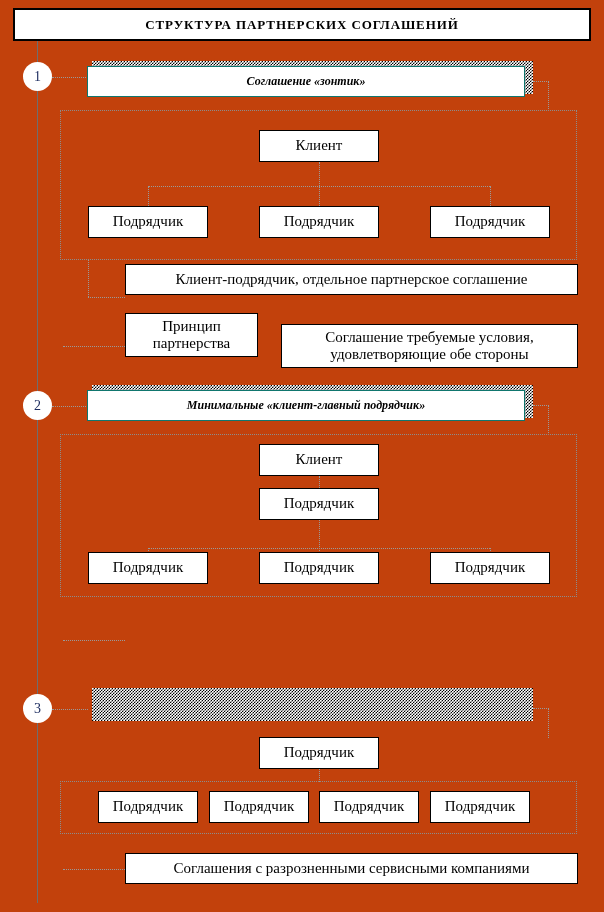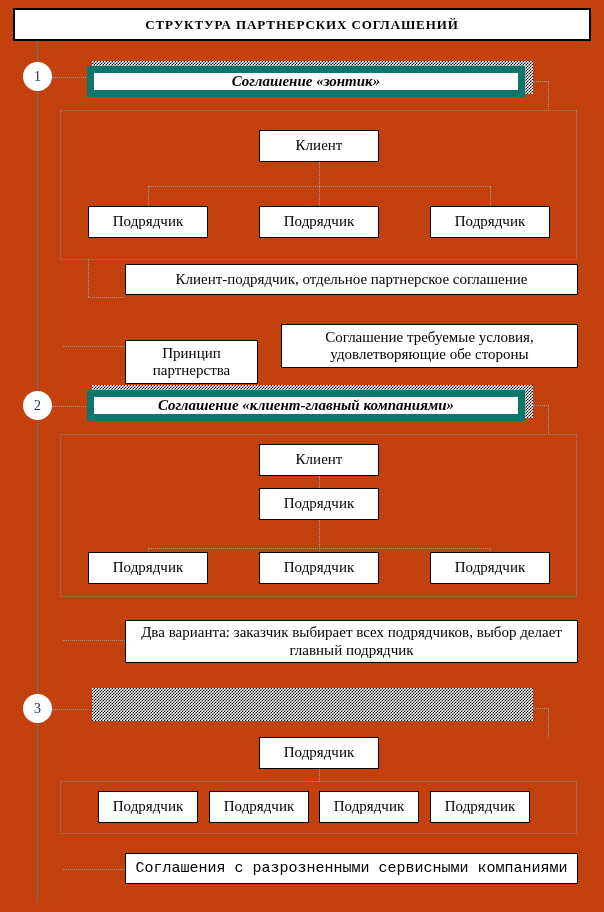--- a/index.html
+++ b/index.html
@@ -31,23 +31,23 @@
   
   .banner-shadow{
     background-color:#ffffff;
     background-image:
       linear-gradient(45deg,#000 25%,transparent 25%,transparent 75%,#000 75%),
       linear-gradient(45deg,#000 25%,transparent 25%,transparent 75%,#000 75%);
     background-size:3px 3px;
     background-position:0 0,1.5px 1.5px;
   }
   .banner{
-    background:#fff;border:7px solid #0f766e;
+    background:#fff;border:1px solid #0f766e;
     display:flex;align-items:center;justify-content:center;
-    font-style:italic;font-weight:bold;font-size:15px;
+    font-style:italic;font-weight:bold;font-size:12px;
   }
 
   
   .group{border:1px dotted #8c8c8c;}
 
   
   .dot-h{border-top:1px dotted #9a9a9a;height:0;}
   .dot-v{border-left:1px dotted #9a9a9a;width:0;}
 
   
@@ -93,64 +93,63 @@
   <div class="abs box" style="left:259px;top:206px;width:120px;height:32px;">Подрядчик</div>
   <div class="abs box" style="left:430px;top:206px;width:120px;height:32px;">Подрядчик</div>
 
   <div class="abs dot-v" style="left:88px;top:260px;height:37px;"></div>
   <div class="abs dot-h" style="left:88px;top:297px;width:37px;"></div>
 
   <div class="abs box pad" style="left:125px;top:264px;width:453px;height:31px;">Клиент-подрядчик, отдельное партнерское соглашение</div>
 
   <div class="abs dot-h" style="left:63px;top:346px;width:62px;"></div>
 
-  <div class="abs box pad" style="left:125px;top:340px;width:133px;height:44px;">Принцип партнерства</div>
+  <div class="abs box pad" style="left:125px;top:313px;width:133px;height:44px;">Принцип партнерства</div>
   <div class="abs box pad" style="left:281px;top:324px;width:297px;height:44px;">Соглашение требуемые условия, удовлетворяющие обе стороны</div>
 
   <div class="abs num" style="left:23px;top:391px;">2</div>
   <div class="abs dot-h" style="left:52px;top:406px;width:36px;"></div>
 
   <div class="abs banner-shadow" style="left:92px;top:385px;width:441px;height:33px;"></div>
-  <div class="abs banner" style="left:87px;top:390px;width:438px;height:31px;">Соглашение «клиент-главный компаниями»</div>
+  <div class="abs banner" style="left:87px;top:390px;width:438px;height:31px;">Минимальные «клиент-главный подрядчик»</div>
 
   <div class="abs dot-v" style="left:548px;top:405px;height:30px;"></div>
   <div class="abs dot-h" style="left:533px;top:405px;width:16px;"></div>
 
   <div class="abs group" style="left:60px;top:434px;width:517px;height:163px;"></div>
 
   <div class="abs box" style="left:259px;top:444px;width:120px;height:32px;">Клиент</div>
   <div class="abs dot-v" style="left:319px;top:476px;height:12px;"></div>
   <div class="abs box" style="left:259px;top:488px;width:120px;height:32px;">Подрядчик</div>
 
   <div class="abs dot-v" style="left:319px;top:520px;height:33px;"></div>
   <div class="abs dot-h" style="left:148px;top:548px;width:342px;"></div>
   <div class="abs dot-v" style="left:148px;top:548px;height:17px;"></div>
   <div class="abs dot-v" style="left:490px;top:548px;height:17px;"></div>
 
   <div class="abs box" style="left:88px;top:552px;width:120px;height:32px;">Подрядчик</div>
   <div class="abs box" style="left:259px;top:552px;width:120px;height:32px;">Подрядчик</div>
   <div class="abs box" style="left:430px;top:552px;width:120px;height:32px;">Подрядчик</div>
 
   <div class="abs dot-h" style="left:63px;top:640px;width:62px;"></div>
-  <div class="abs box pad" style="left:125px;top:620px;width:453px;height:43px;">Два варианта: заказчик выбирает всех подрядчиков, выбор делает главный подрядчик</div>
 
   <div class="abs num" style="left:23px;top:694px;">3</div>
   <div class="abs dot-h" style="left:52px;top:709px;width:36px;"></div>
 
   <div class="abs banner-shadow" style="left:92px;top:688px;width:441px;height:33px;"></div>
 
   <div class="abs dot-v" style="left:548px;top:708px;height:30px;"></div>
   <div class="abs dot-h" style="left:533px;top:708px;width:16px;"></div>
 
   <div class="abs box" style="left:259px;top:737px;width:120px;height:32px;">Подрядчик</div>
   <div class="abs dot-v" style="left:319px;top:769px;height:13px;"></div>
 
   <div class="abs group" style="left:60px;top:781px;width:517px;height:53px;"></div>
 
   <div class="abs box" style="left:98px;top:791px;width:100px;height:32px;">Подрядчик</div>
   <div class="abs box" style="left:209px;top:791px;width:100px;height:32px;">Подрядчик</div>
   <div class="abs box" style="left:319px;top:791px;width:100px;height:32px;">Подрядчик</div>
   <div class="abs box" style="left:430px;top:791px;width:100px;height:32px;">Подрядчик</div>
 
   <div class="abs dot-h" style="left:63px;top:869px;width:62px;"></div>
-  <div class="abs box pad" style="left:125px;top:853px;width:453px;height:31px;font-family:Liberation Mono, monospace;">Соглашения  с разрозненными сервисными компаниями</div>
+  <div class="abs box pad" style="left:125px;top:853px;width:453px;height:31px;">Соглашения  с разрозненными сервисными компаниями</div>
 
 </div>
 
 </body></html>

